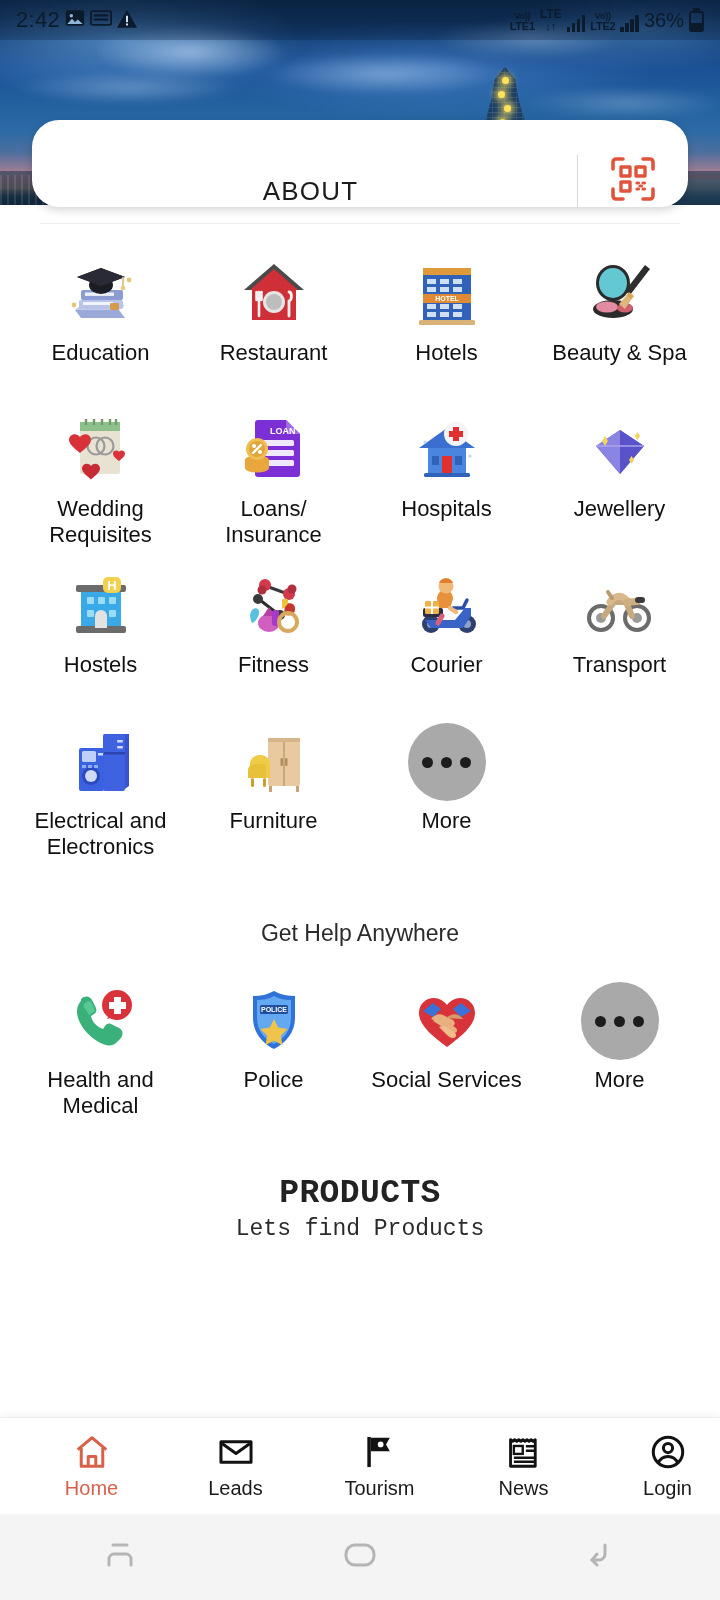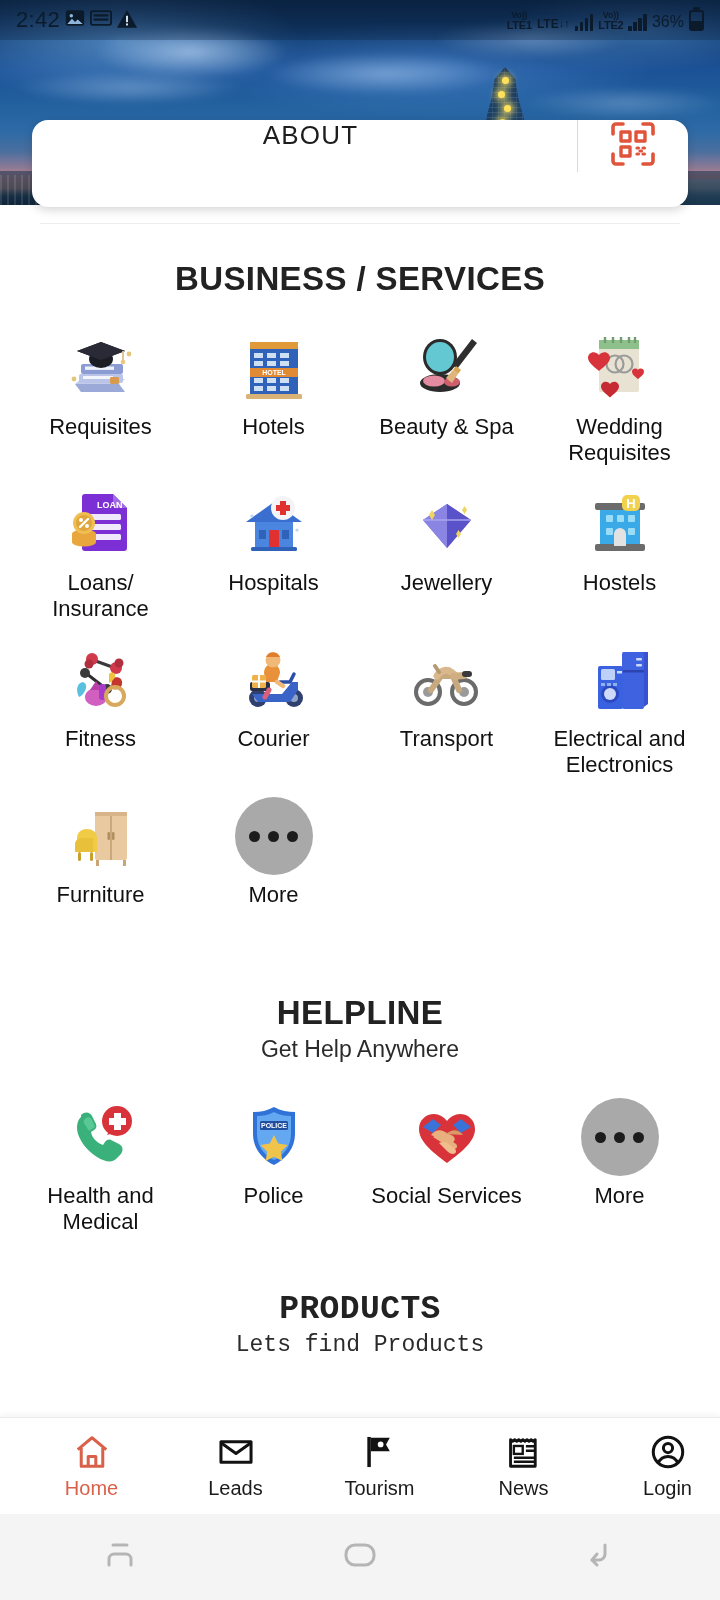--- a/index.html
+++ b/index.html
@@ -86,39 +86,39 @@
     padding: 0 16px; z-index: 6;
     background: linear-gradient(180deg, rgba(10,32,60,.72), rgba(10,32,60,.30));
   }
   .sb-left { display:flex; align-items:center; gap:4px; }
   .sb-time { font-size: 22px; color:#0c1b2c; font-weight:400; letter-spacing:.3px; }
   .sb-ic { display:block; }
   .sb-right { display:flex; align-items:flex-end; gap:5px; }
   .volte { display:flex; flex-direction:column; align-items:center; line-height:1; }
   .volte .v1 { font-size:9px; font-weight:700; color:#0c1b2c; letter-spacing:-.2px;}
   .volte .v2 { font-size:11px; font-weight:700; color:#0c1b2c; letter-spacing:-.2px;}
-  .lte-blk { display:flex; flex-direction:row; align-items:center; line-height:1.05; }
+  .lte-blk { display:flex; flex-direction:column; align-items:center; line-height:1.05; }
   .lte-blk .t { font-size:12px; font-weight:700; color:#0c1b2c; }
   .lte-blk .b { font-size:11px; font-weight:700; color:#0c1b2c; }
   .bars { display:flex; align-items:flex-end; gap:1.5px; height:17px; }
   .bars span { width:3.5px; background:#0c1b2c; border-radius:.5px; }
   .bars span:nth-child(1){height:5px;} .bars span:nth-child(2){height:9px;}
   .bars span:nth-child(3){height:13px;} .bars span:nth-child(4){height:17px;}
-  .batt-txt { font-size:16px; color:#0c1b2c; }
+  .batt-txt { font-size:20px; color:#0c1b2c; }
   .batt-ic { width:15px; height:21px; position:relative; }
   .batt-ic .shell{position:absolute;inset:0;border:2px solid #0c1b2c;border-radius:3px;}
   .batt-ic .cap{position:absolute;top:-3px;left:4px;width:7px;height:3px;background:#0c1b2c;border-radius:1px;}
   .batt-ic .fill{position:absolute;left:2px;right:2px;bottom:2px;height:36%;background:#0c1b2c;}
 
   
   .about-card {
     position: absolute; top: 120px; left: 32px; width: 656px; height: 87px;
-    background:#fff; border-radius: 16px; z-index: 5;
+    background:#fff; border-radius: 27px; z-index: 5;
     box-shadow: 0 3px 10px rgba(0,0,0,.17);
-    display:flex; align-items:flex-start;padding-left:12px;
+    display:flex; align-items:flex-end;padding-left:12px;
   }
   .about-label {
     flex:1; text-align:center; font-size:26px; color:#1d1d1d;
     letter-spacing:1.2px; font-weight:400;
   }
   .about-div { width:1px; height:52px; background:#d9d9d9; }
   .qr-btn { width:110px; display:flex; align-items:center; justify-content:center; }
 
   
   .body-scroll { position:absolute; top:205px; left:0; width:720px; height:1395px; background:#fff; }
@@ -285,21 +285,20 @@
             </g>
         </svg>
       </span>
     </div>
   </div>
 
   <div class="body-scroll">
     <div class="hair-div"></div>
 
     <div>
-      <div class="section-title">BUSINESS / SERVICES</div>
       <div class="grid">
 
         <div class="cell">
           <div class="cell-ico">
             <svg width="76" height="76" viewBox="0 0 76 76">
               <path d="M12 54h44l6 8H18z" fill="#9aa9d8"></path>
               <path d="M12 54l6-5h44l-6 5z" fill="#c3cdeb"></path>
               <rect x="16" y="44" width="44" height="9" rx="2" fill="#b9c4e8"></rect>
               <rect x="20" y="46" width="30" height="3" fill="#f2f4fb"></rect>
               <rect x="18" y="34" width="42" height="10" rx="2" fill="#8b9bd4"></rect>
@@ -307,23 +306,37 @@
               <ellipse cx="38" cy="29" rx="12" ry="9" fill="#1c1c24"></ellipse>
               <path d="M14 21l24-9 24 9-24 9z" fill="#24242e"></path>
               <path d="M14 21l24-9 24 9-24 9z" fill="#2a2a36"></path>
               <path d="M60 21v10" stroke="#d9c08a" stroke-width="1.8"></path>
               <circle cx="60" cy="32" r="2.3" fill="#e8c77f"></circle>
               <circle cx="66" cy="24" r="2.4" fill="#e3c679"></circle>
               <circle cx="11" cy="49" r="2.4" fill="#e3c679"></circle>
               <rect x="47" y="47" width="9" height="7" rx="1.4" fill="#d79a4e"></rect>
             </svg>
           </div>
-          <div class="cell-label">Requisites</div>
-        </div>
-
+          <div class="cell-label">Education</div>
+        </div>
+
+        <div class="cell">
+          <div class="cell-ico">
+            <svg width="76" height="76" viewBox="0 0 76 76">
+              <rect x="16" y="32" width="44" height="32" fill="#cf2f36"></rect>
+              <path d="M38 8L68 34H8z" fill="#4a4a4a"></path>
+              <path d="M38 13L62 34H14z" fill="#cf2f36"></path>
+              <ellipse cx="38" cy="46" rx="11" ry="11" fill="#e6e6e6"></ellipse>
+              <ellipse cx="38" cy="46" rx="8" ry="8" fill="#bdbdbd"></ellipse>
+              <path d="M23 36v10m0 0v14m-2.5-24v8m5-8v8" stroke="#f2f2f2" stroke-width="2.6" stroke-linecap="round"></path>
+              <path d="M53 36c3 0 3.4 8 0 9v15" stroke="#f2f2f2" stroke-width="2.8" stroke-linecap="round" fill="none"></path>
+            </svg>
+          </div>
+          <div class="cell-label">Restaurant</div>
+        </div>
 
         <div class="cell">
           <div class="cell-ico">
             <svg width="76" height="76" viewBox="0 0 76 76">
               <rect x="14" y="14" width="48" height="50" fill="#2f62b8"></rect>
               <rect x="14" y="12" width="48" height="7" fill="#e09a3a"></rect>
               <g fill="#cfe0f5">
                 <rect x="18" y="23" width="9" height="5"></rect>
                   <rect x="31" y="23" width="9" height="5"></rect>
                   <rect x="44" y="23" width="9" height="5"></rect>
@@ -572,21 +585,20 @@
                 <i></i>
               </div>
           </div>
           <div class="cell-label">More</div>
         </div>
 
       </div>
     </div>
 
     <div class="helpline-wrap">
-      <div class="section-title">HELPLINE</div>
       <div class="section-sub">Get Help Anywhere</div>
       <div class="grid helpline-grid">
 
         <div class="cell">
           <div class="cell-ico">
             <svg width="76" height="76" viewBox="0 0 76 76">
               <path d="M18 16c4-4 9-3 11 1l4 8c1 3 0 5-2 6l-3 2c1 6 6 11 12 13l2-3c1-2 4-3 6-2l8 4c4 2 5 7 1 11l-4 4c-4 4-11 3-19-2-9-6-16-14-19-23-2-7-1-13 3-17z" fill="#3ab07a"></path>
               <path d="M22 20c3-3 6-2 7 1l3 7-6 4-5-8c-1-2 0-3 1-4z" fill="#58c894"></path>
               <circle cx="54" cy="22" r="15" fill="#d8333a"></circle>
               <path d="M44 36l4-7 6 4z" fill="#d8333a"></path>

